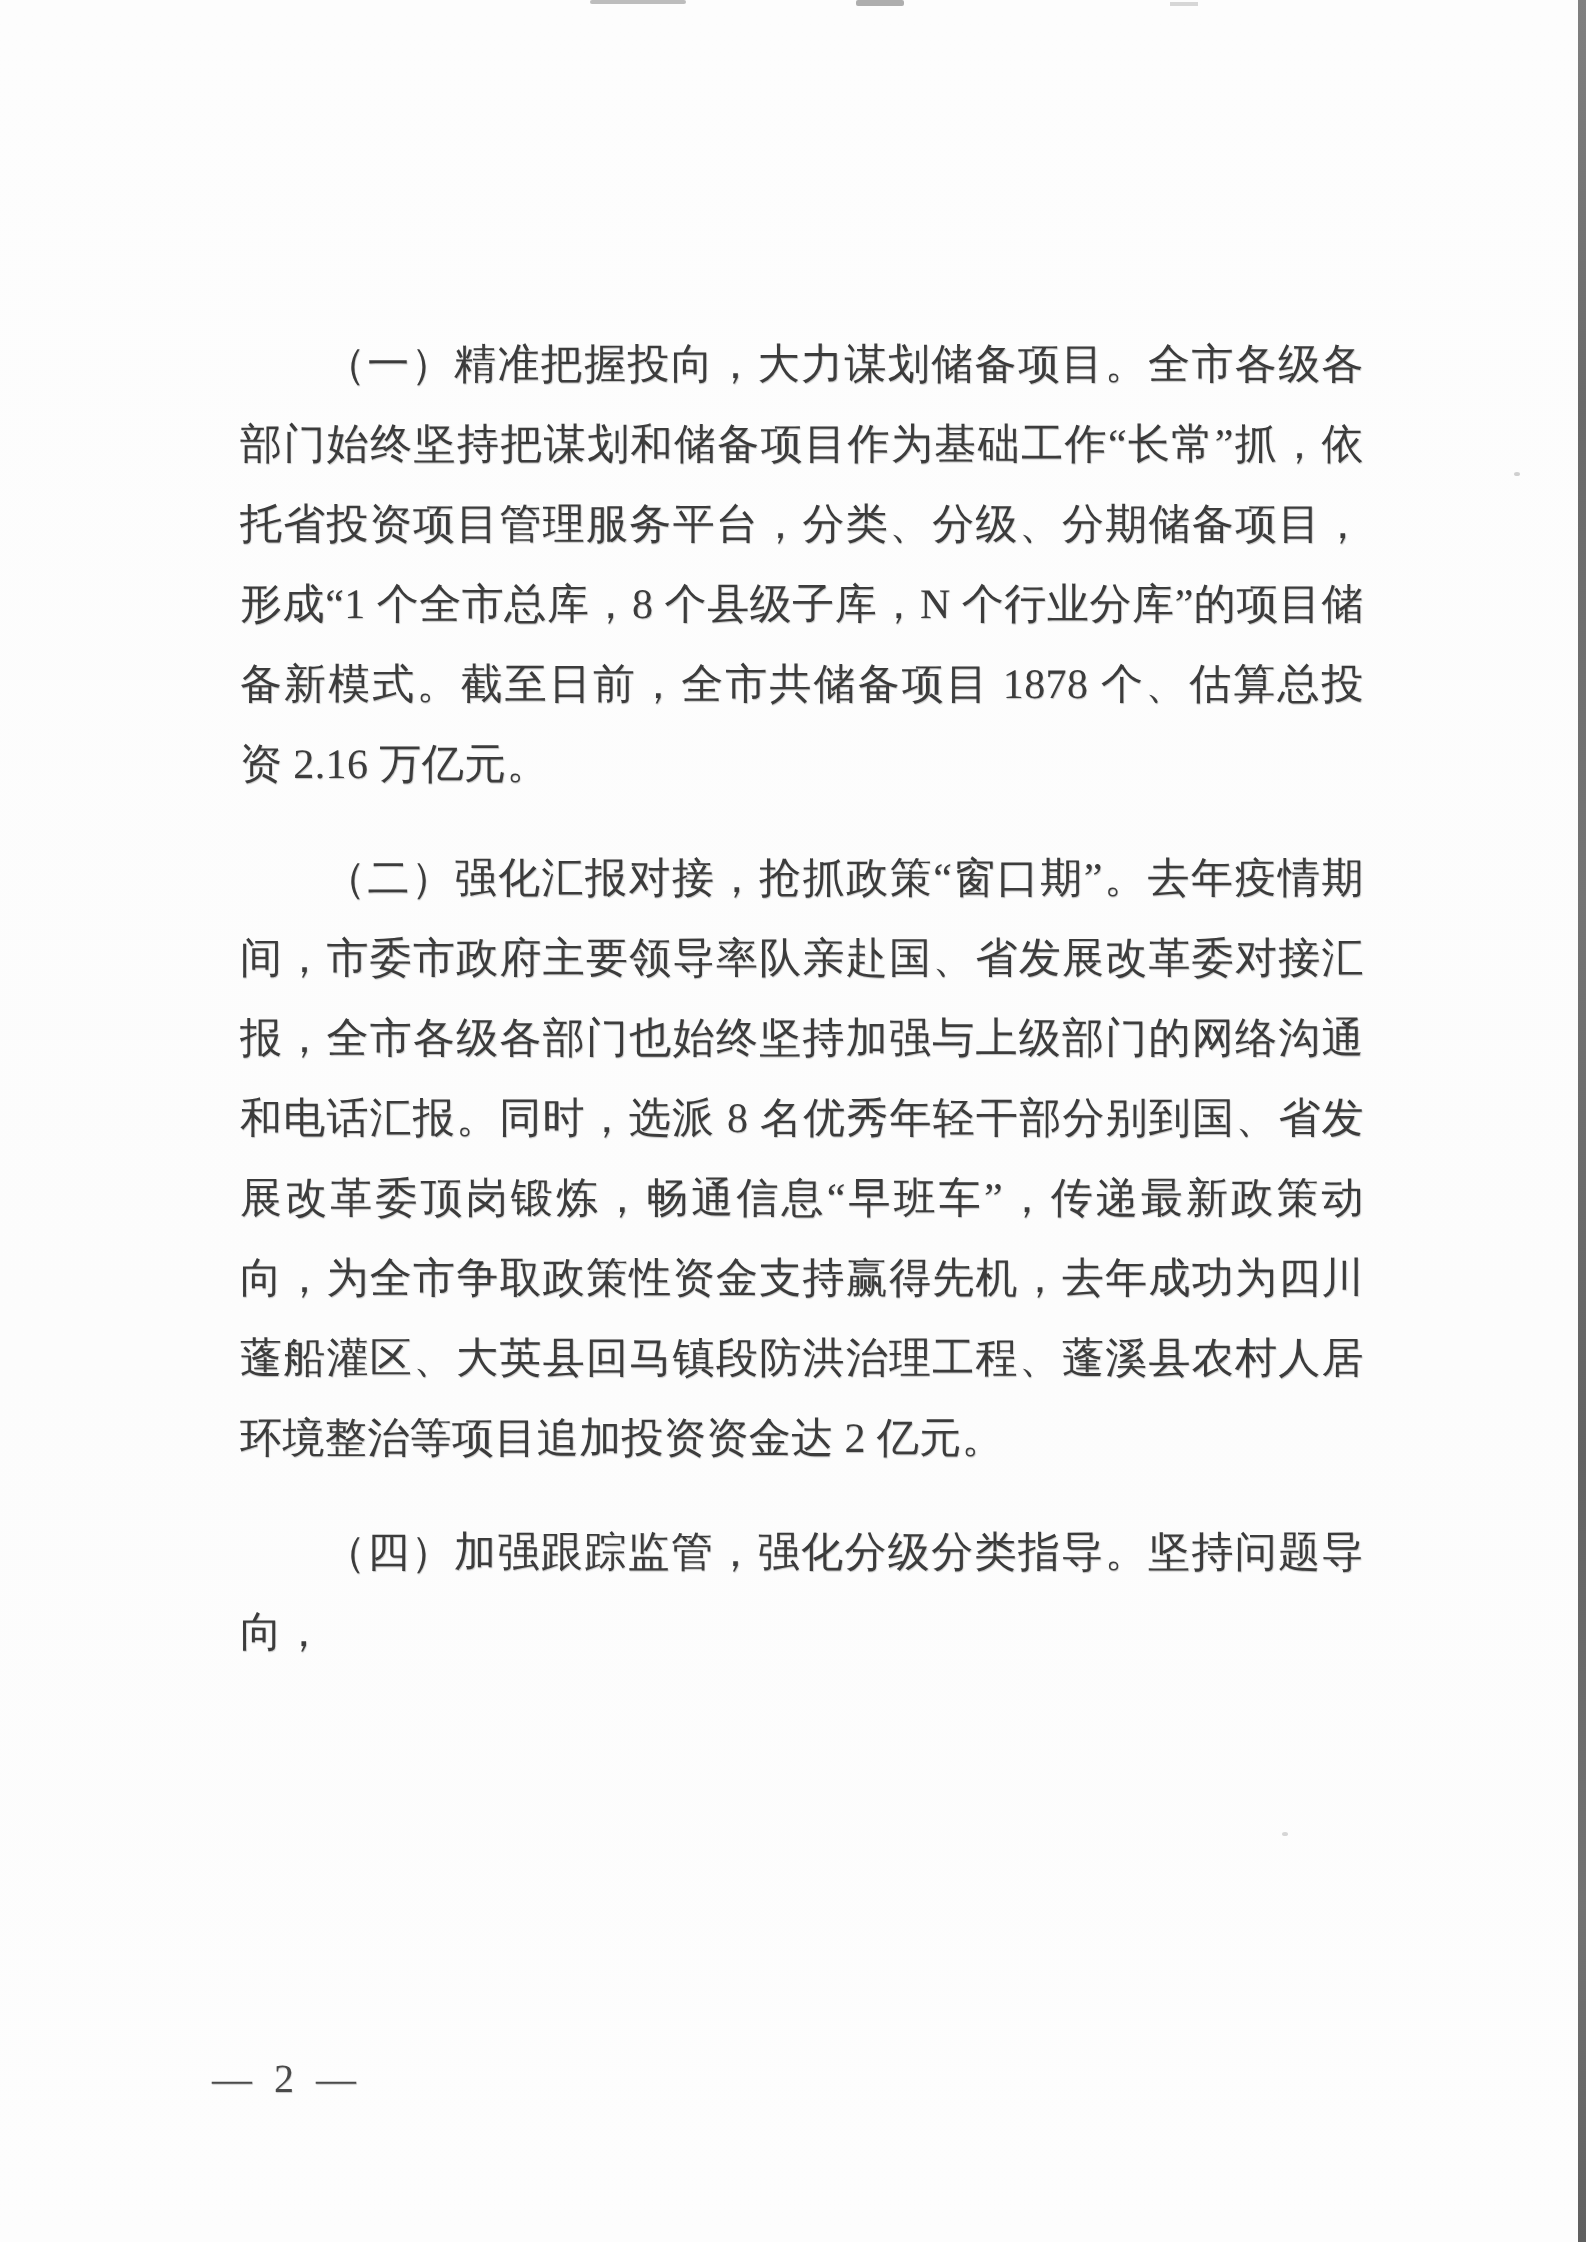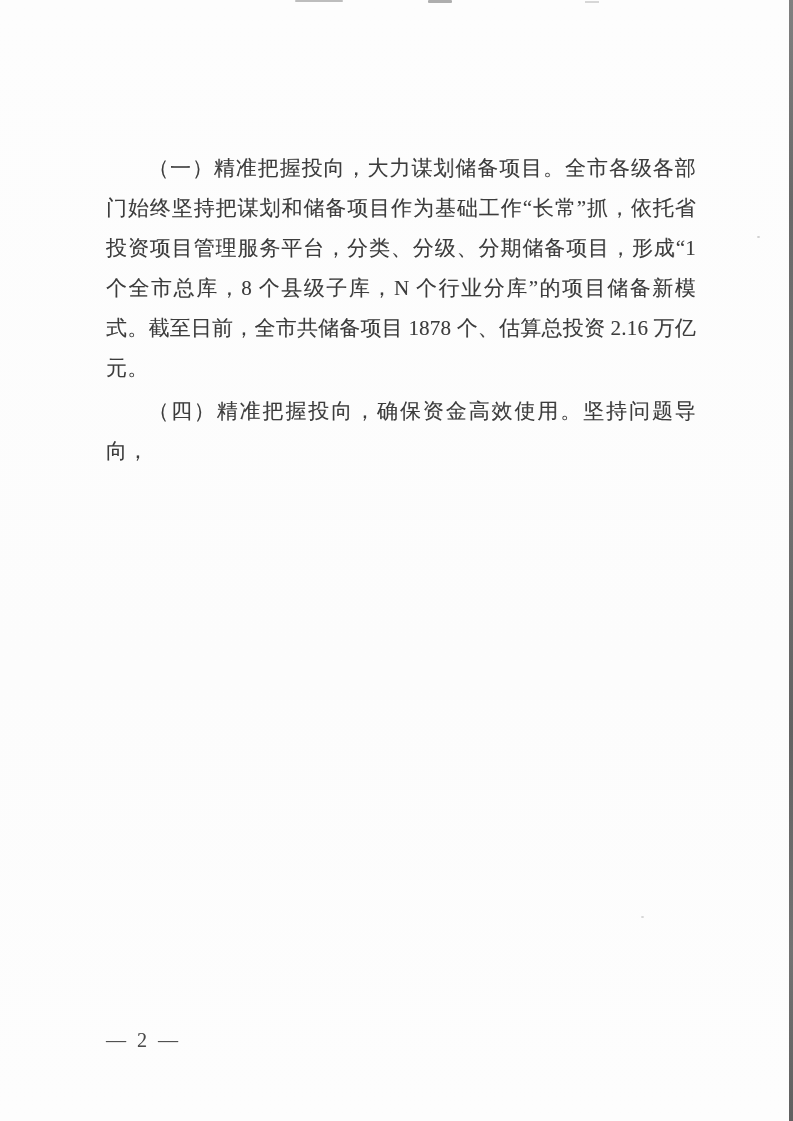--- a/index.html
+++ b/index.html
@@ -23,21 +23,21 @@
     width: 596px;
     font-size: 21px;
     line-height: 40px;
     color: #3c3c3c;
     text-align: justify;
     text-justify: inter-ideograph;
     letter-spacing: 0.2px;
     text-shadow: 0.3px 0.3px 0.5px rgba(90, 90, 90, 0.35);
   }
   .content p {
-    margin: 3px;
+    margin: 17px;
     padding: 0;
     text-indent: 2em;
   }
   
   .page-number {
     position: absolute;
     left: 106px;
     top: 1029px;
     font-size: 20px;
     letter-spacing: 3px;
@@ -108,18 +108,19 @@
 
   <div class="edge-strip-right"></div>
   <div class="top-mark-1"></div>
   <div class="top-mark-2"></div>
   <div class="top-mark-3"></div>
   <div class="speck-1"></div>
   <div class="speck-2"></div>
 
   <main class="content">
     <p>（一）精准把握投向，大力谋划储备项目。全市各级各部门始终坚持把谋划和储备项目作为基础工作“长常”抓，依托省投资项目管理服务平台，分类、分级、分期储备项目，形成“1 个全市总库，8 个县级子库，N 个行业分库”的项目储备新模式。截至日前，全市共储备项目 1878 个、估算总投资 2.16 万亿元。</p>
-    <p>（四）精准把握投向，确保资金高效使用。坚持问题导向，</p>
+    <p>（二）强化汇报对接，抢抓政策“窗口期”。去年疫情期间，市委市政府主要领导率队亲赴国、省发展改革委对接汇报，全市各级各部门也始终坚持加强与上级部门的网络沟通和电话汇报。同时，选派 8 名优秀年轻干部分别到国、省发展改革委顶岗锻炼，畅通信息“早班车”，传递最新政策动向，为全市争取政策性资金支持赢得先机，去年成功为四川蓬船灌区、大英县回马镇段防洪治理工程、蓬溪县农村人居环境整治等项目追加投资资金达 2 亿元。</p>
+    <p>（四）加强跟踪监管，强化分级分类指导。坚持问题导向，</p>
   </main>
 
   <div class="page-number">— 2 —</div>
 
 </div>
 
 </body></html>

